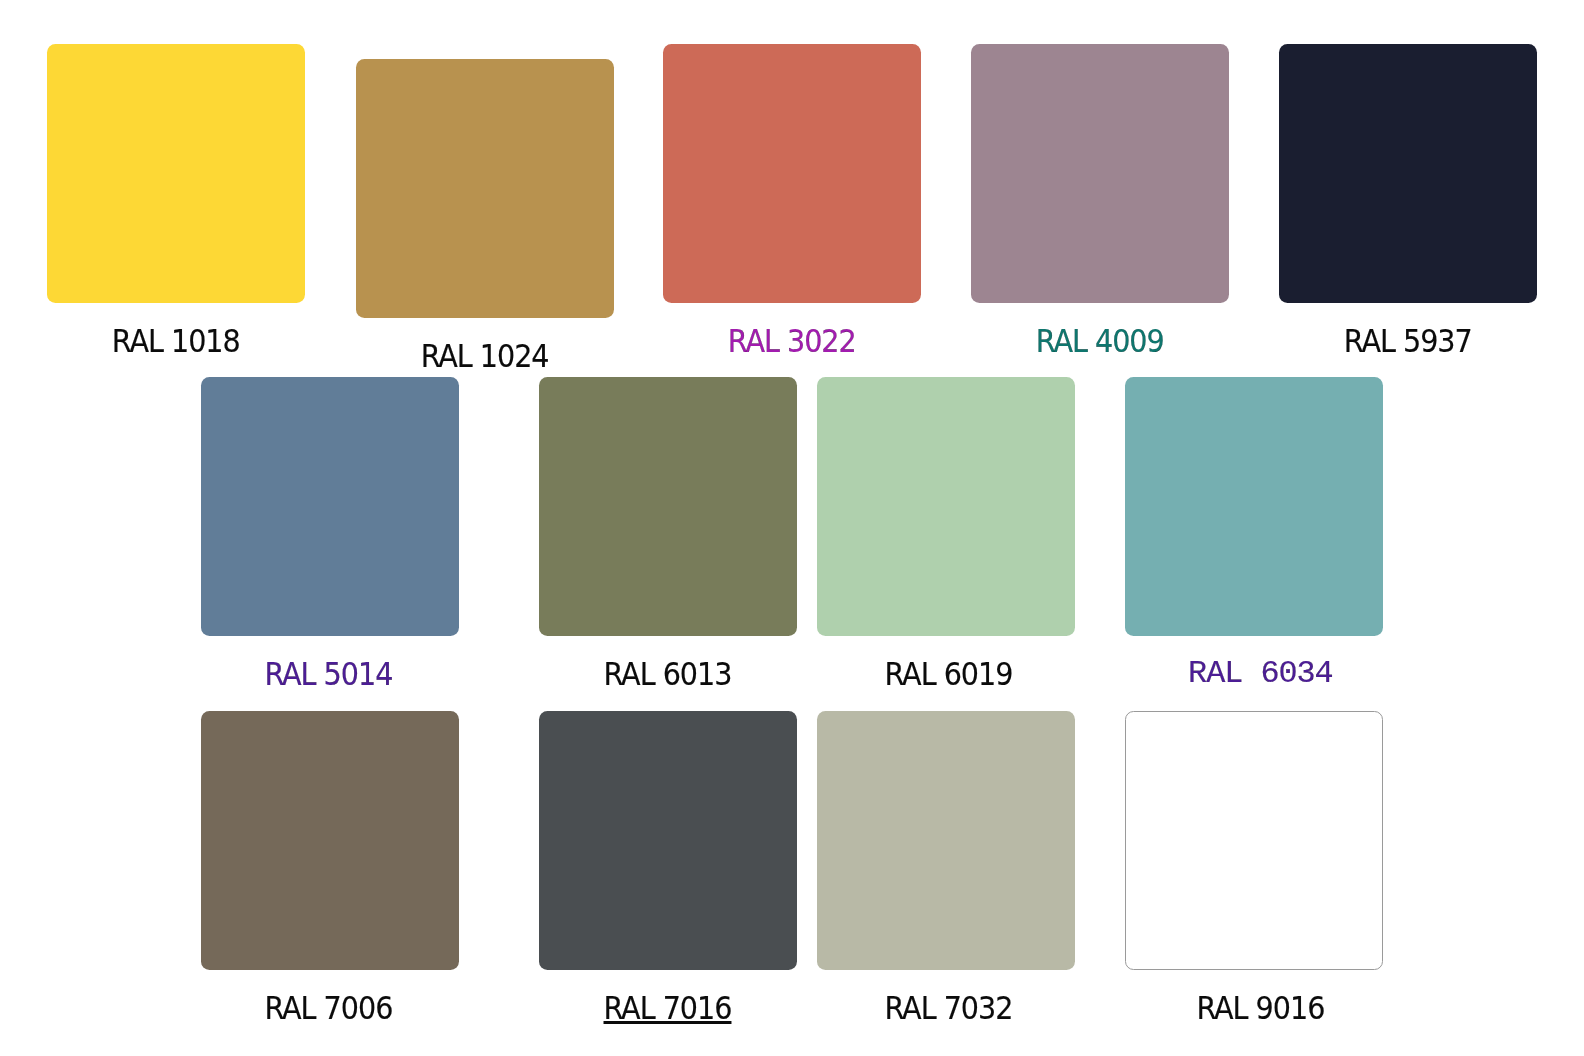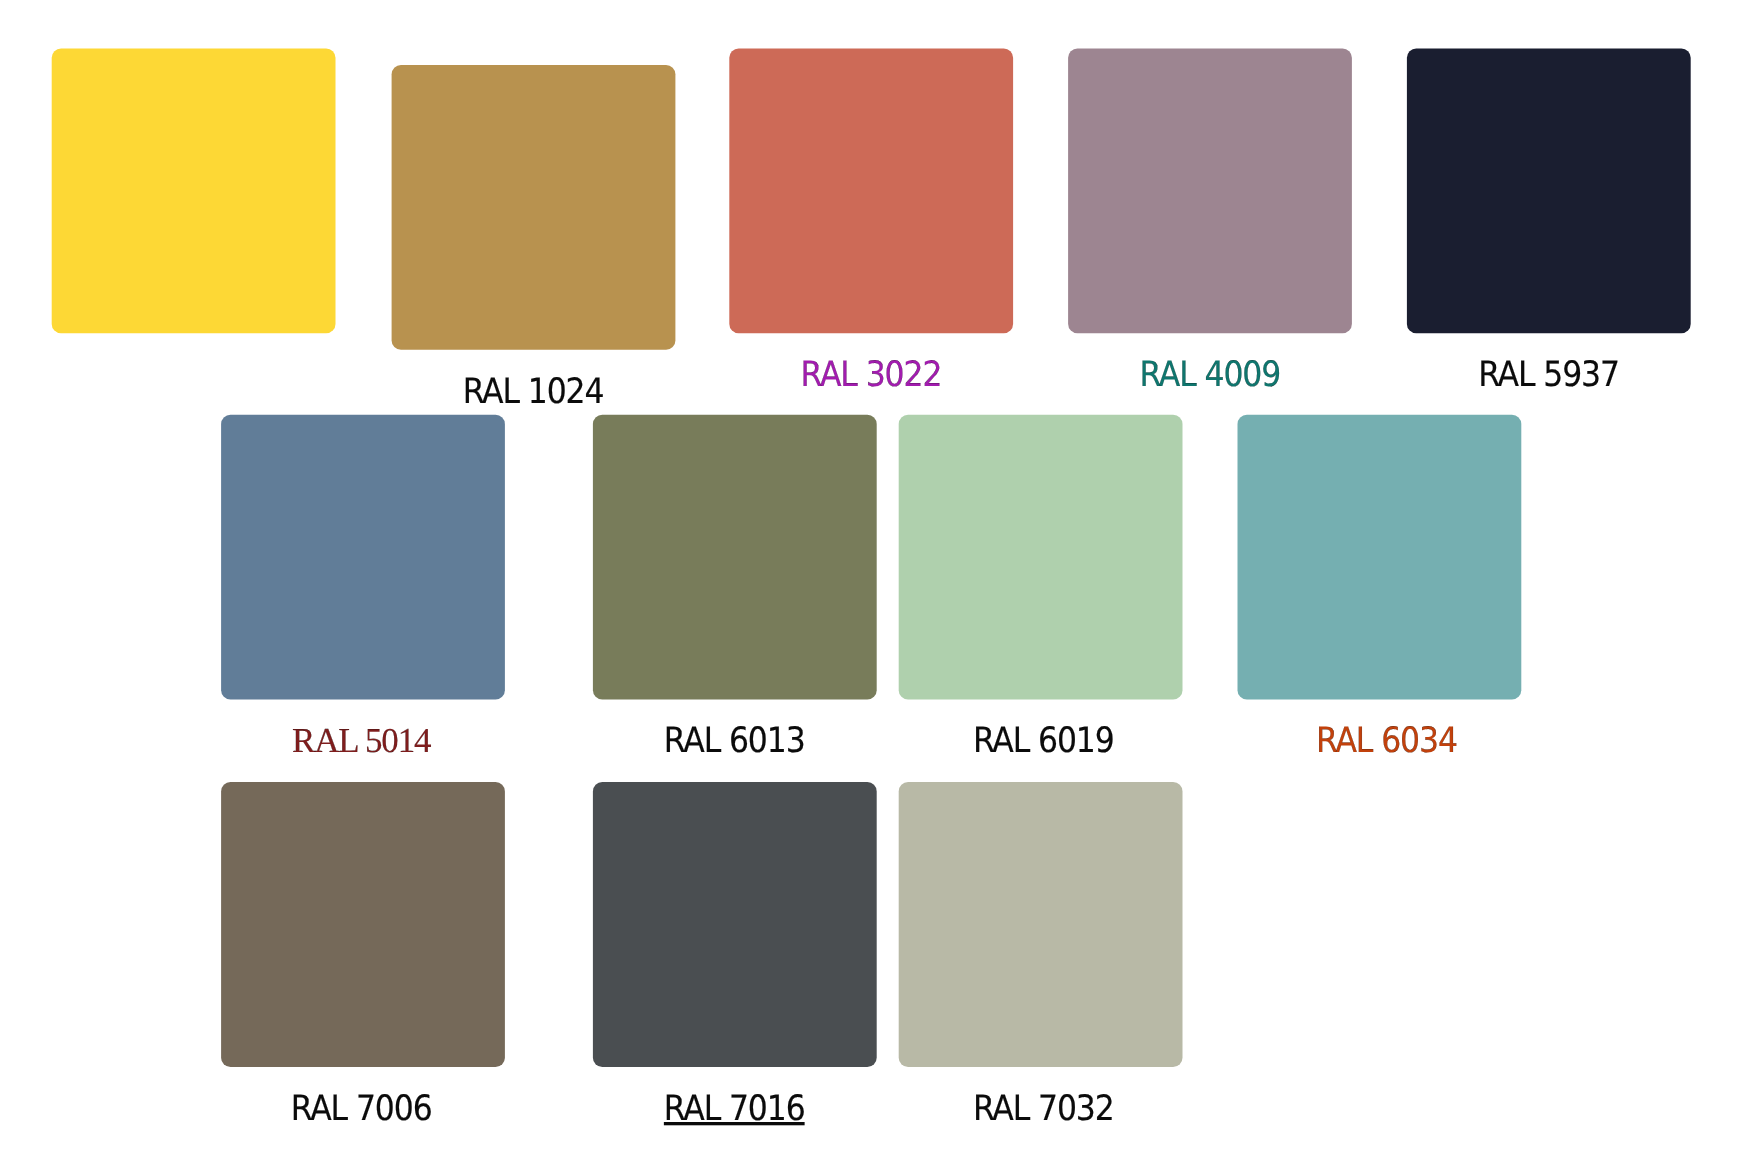--- a/index.html
+++ b/index.html
@@ -73,61 +73,66 @@
   .c3 .swatch-label { --lx:  2.7px; }
   .c4 .swatch-label { --lx:  6.6px; }
 </style>
 </head>
 <body style="background: rgb(255, 255, 255);">
 
 <div id="palette">
 
   <div class="swatch-cell r1 r1c1">
     <div class="swatch-chip" style="background-color: rgb(253, 216, 53);"></div>
+    <div class="swatch-label" style="color: rgb(11, 11, 11);">RAL 1018</div>
   </div>
   <div class="swatch-cell r1 r1c2">
     <div class="swatch-chip" style="background-color: rgb(184, 146, 79);"></div>
     <div class="swatch-label" style="color: rgb(11, 11, 11);">RAL 1024</div>
   </div>
   <div class="swatch-cell r1 r1c3">
     <div class="swatch-chip" style="background-color: rgb(205, 106, 87);"></div>
     <div class="swatch-label" style="color: #a21caf;">RAL 3022</div>
   </div>
   <div class="swatch-cell r1 r1c4">
     <div class="swatch-chip" style="background-color: rgb(157, 133, 145);"></div>
     <div class="swatch-label" style="color: #0f766e;">RAL 4009</div>
   </div>
   <div class="swatch-cell r1 r1c5">
     <div class="swatch-chip" style="background-color: rgb(26, 30, 48);"></div>
     <div class="swatch-label" style="color: rgb(11, 11, 11);">RAL 5937</div>
   </div>
 
   <div class="swatch-cell r2 c1">
     <div class="swatch-chip" style="background-color: rgb(97, 125, 152);"></div>
-    <div class="swatch-label" style="color: #7f1d1d; font-family: Liberation Serif, serif;">RAL 5014</div>
+    <div class="swatch-label" style="color: #4c1d95;">RAL 5014</div>
   </div>
   <div class="swatch-cell r2 c2">
     <div class="swatch-chip" style="background-color: rgb(120, 124, 90);"></div>
     <div class="swatch-label" style="color: rgb(11, 11, 11);">RAL 6013</div>
   </div>
   <div class="swatch-cell r2 c3">
     <div class="swatch-chip" style="background-color: rgb(175, 208, 173);"></div>
     <div class="swatch-label" style="color: rgb(11, 11, 11);">RAL 6019</div>
   </div>
   <div class="swatch-cell r2 c4">
     <div class="swatch-chip" style="background-color: rgb(117, 175, 177);"></div>
-    <div class="swatch-label" style="color: #c2410c;">RAL 6034</div>
+    <div class="swatch-label" style="color: #4c1d95; font-family: Liberation Mono, monospace;">RAL 6034</div>
   </div>
 
   <div class="swatch-cell r3 c1">
     <div class="swatch-chip" style="background-color: rgb(117, 105, 89);"></div>
     <div class="swatch-label" style="color: rgb(11, 11, 11);">RAL 7006</div>
   </div>
   <div class="swatch-cell r3 c2">
     <div class="swatch-chip" style="background-color: rgb(74, 78, 81);"></div>
     <div class="swatch-label" style="color: rgb(11, 11, 11); text-decoration: underline;">RAL 7016</div>
   </div>
   <div class="swatch-cell r3 c3">
     <div class="swatch-chip" style="background-color: rgb(184, 185, 166);"></div>
     <div class="swatch-label" style="color: rgb(11, 11, 11);">RAL 7032</div>
   </div>
+  <div class="swatch-cell r3 c4">
+    <div class="swatch-chip" style="background-color: rgb(255, 255, 255); border-width: 1px; border-color: rgb(154, 154, 154);"></div>
+    <div class="swatch-label" style="color: rgb(11, 11, 11);">RAL 9016</div>
+  </div>
 
 </div>
 
 </body></html>

